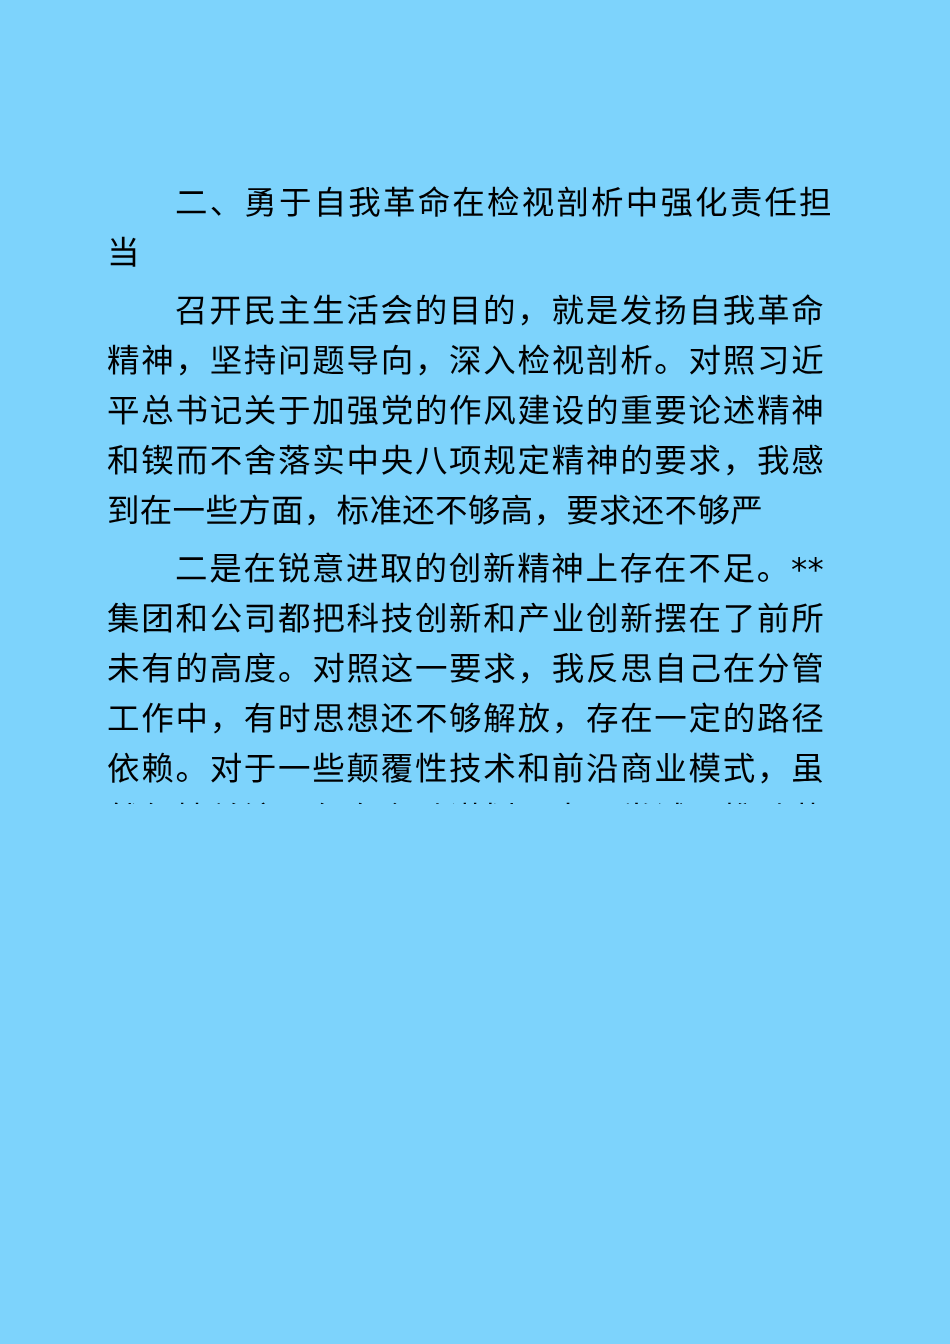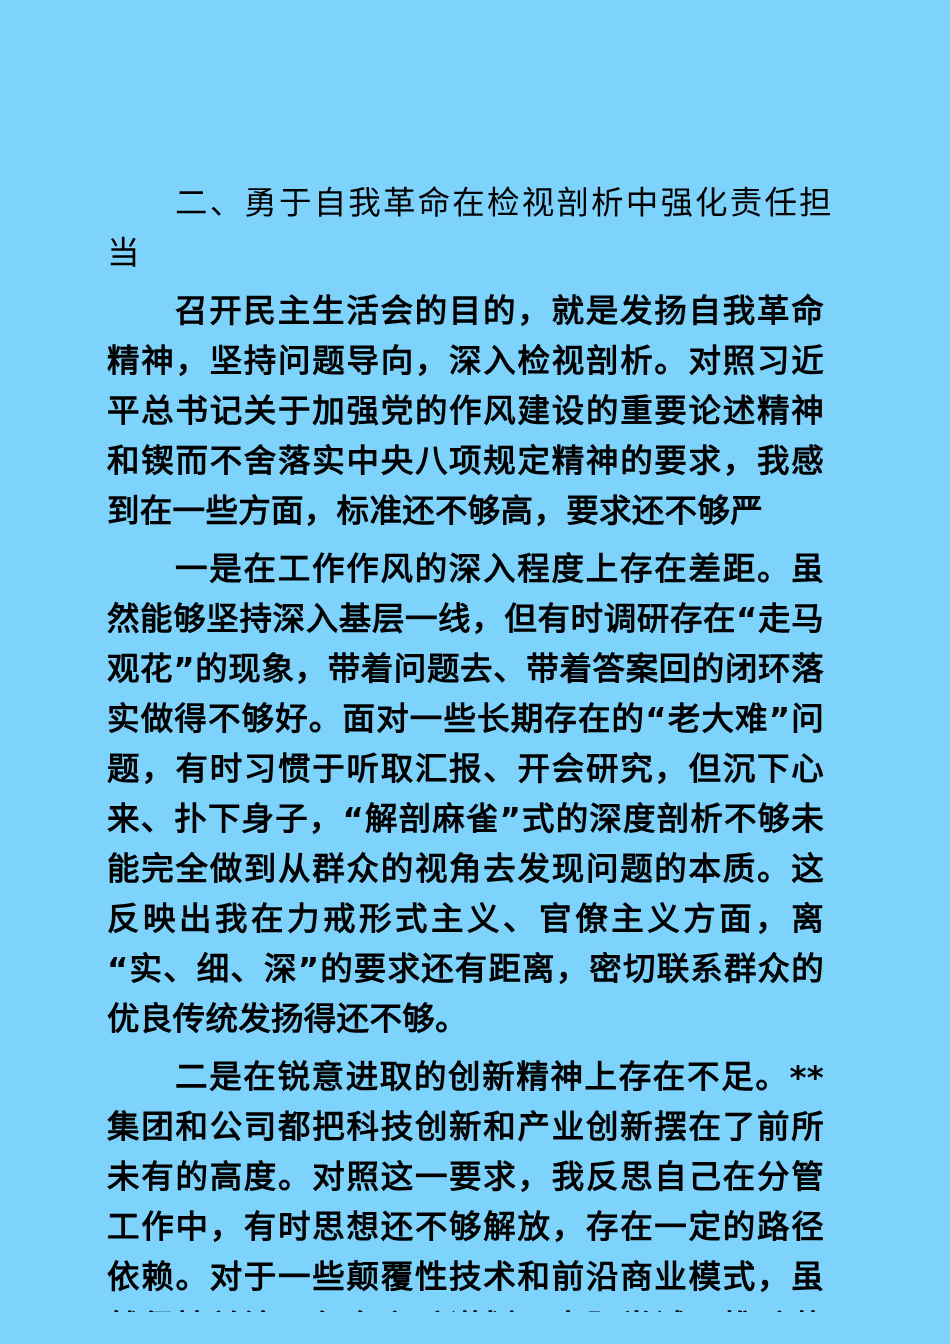--- a/index.html
+++ b/index.html
@@ -39,21 +39,21 @@
     text-indent: 68px;
     letter-spacing: 0.4px;
     text-align: justify;
     text-justify: inter-character;
     white-space: normal;
   }
 
   .para {
     font-size: 32.5px;
     line-height: 50px;
-    font-weight: 700;
+    font-weight: 400;
     margin: 8px 8px 0 0;
     text-indent: 68px;
     letter-spacing: 0.3px;
     text-align: justify;
     text-justify: inter-character;
     word-break: break-all;
     overflow-wrap: anywhere;
   }
 
   .para:first-of-type {
@@ -69,18 +69,17 @@
 </head>
 <body>
 
 <div class="page">
   <div class="doc-body">
 
     <div class="heading">二、勇于自我革命在检视剖析中强化责任担当</div>
 
     <p class="para">召开民主生活会的目的，就是发扬自我革命精神，坚持问题导向，深入检视剖析。对照习近平总书记关于加强党的作风建设的重要论述精神和锲而不舍落实中央八项规定精神的要求，我感到在一些方面，标准还不够高，要求还不够严</p>
 
-    <p class="para">一是在工作作风的深入程度上存在差距。虽然能够坚持深入基层一线，但有时调研存在“走马观花”的现象，带着问题去、带着答案回的闭环落实做得不够好。面对一些长期存在的“老大难”问题，有时习惯于听取汇报、开会研究，但沉下心来、扑下身子，“解剖麻雀”式的深度剖析不够未能完全做到从群众的视角去发现问题的本质。这反映出我在力戒形式主义、官僚主义方面，离“实、细、深”的要求还有距离，密切联系群众的优良传统发扬得还不够。</p>
 
     <p class="para clipped">二是在锐意进取的创新精神上存在不足。**集团和公司都把科技创新和产业创新摆在了前所未有的高度。对照这一要求，我反思自己在分管工作中，有时思想还不够解放，存在一定的路径依赖。对于一些颠覆性技术和前沿商业模式，虽然保持关注，但在主动谋划、大胆尝试、推动落地方面，魄力还不够大，有时会因为担心风险、害怕失败而瞻前顾后。这种求稳怕乱的心态实质上是担当精神和斗争精神有所弱化，不利于公</p>
 
   </div>
 </div>
 
 </body></html>

